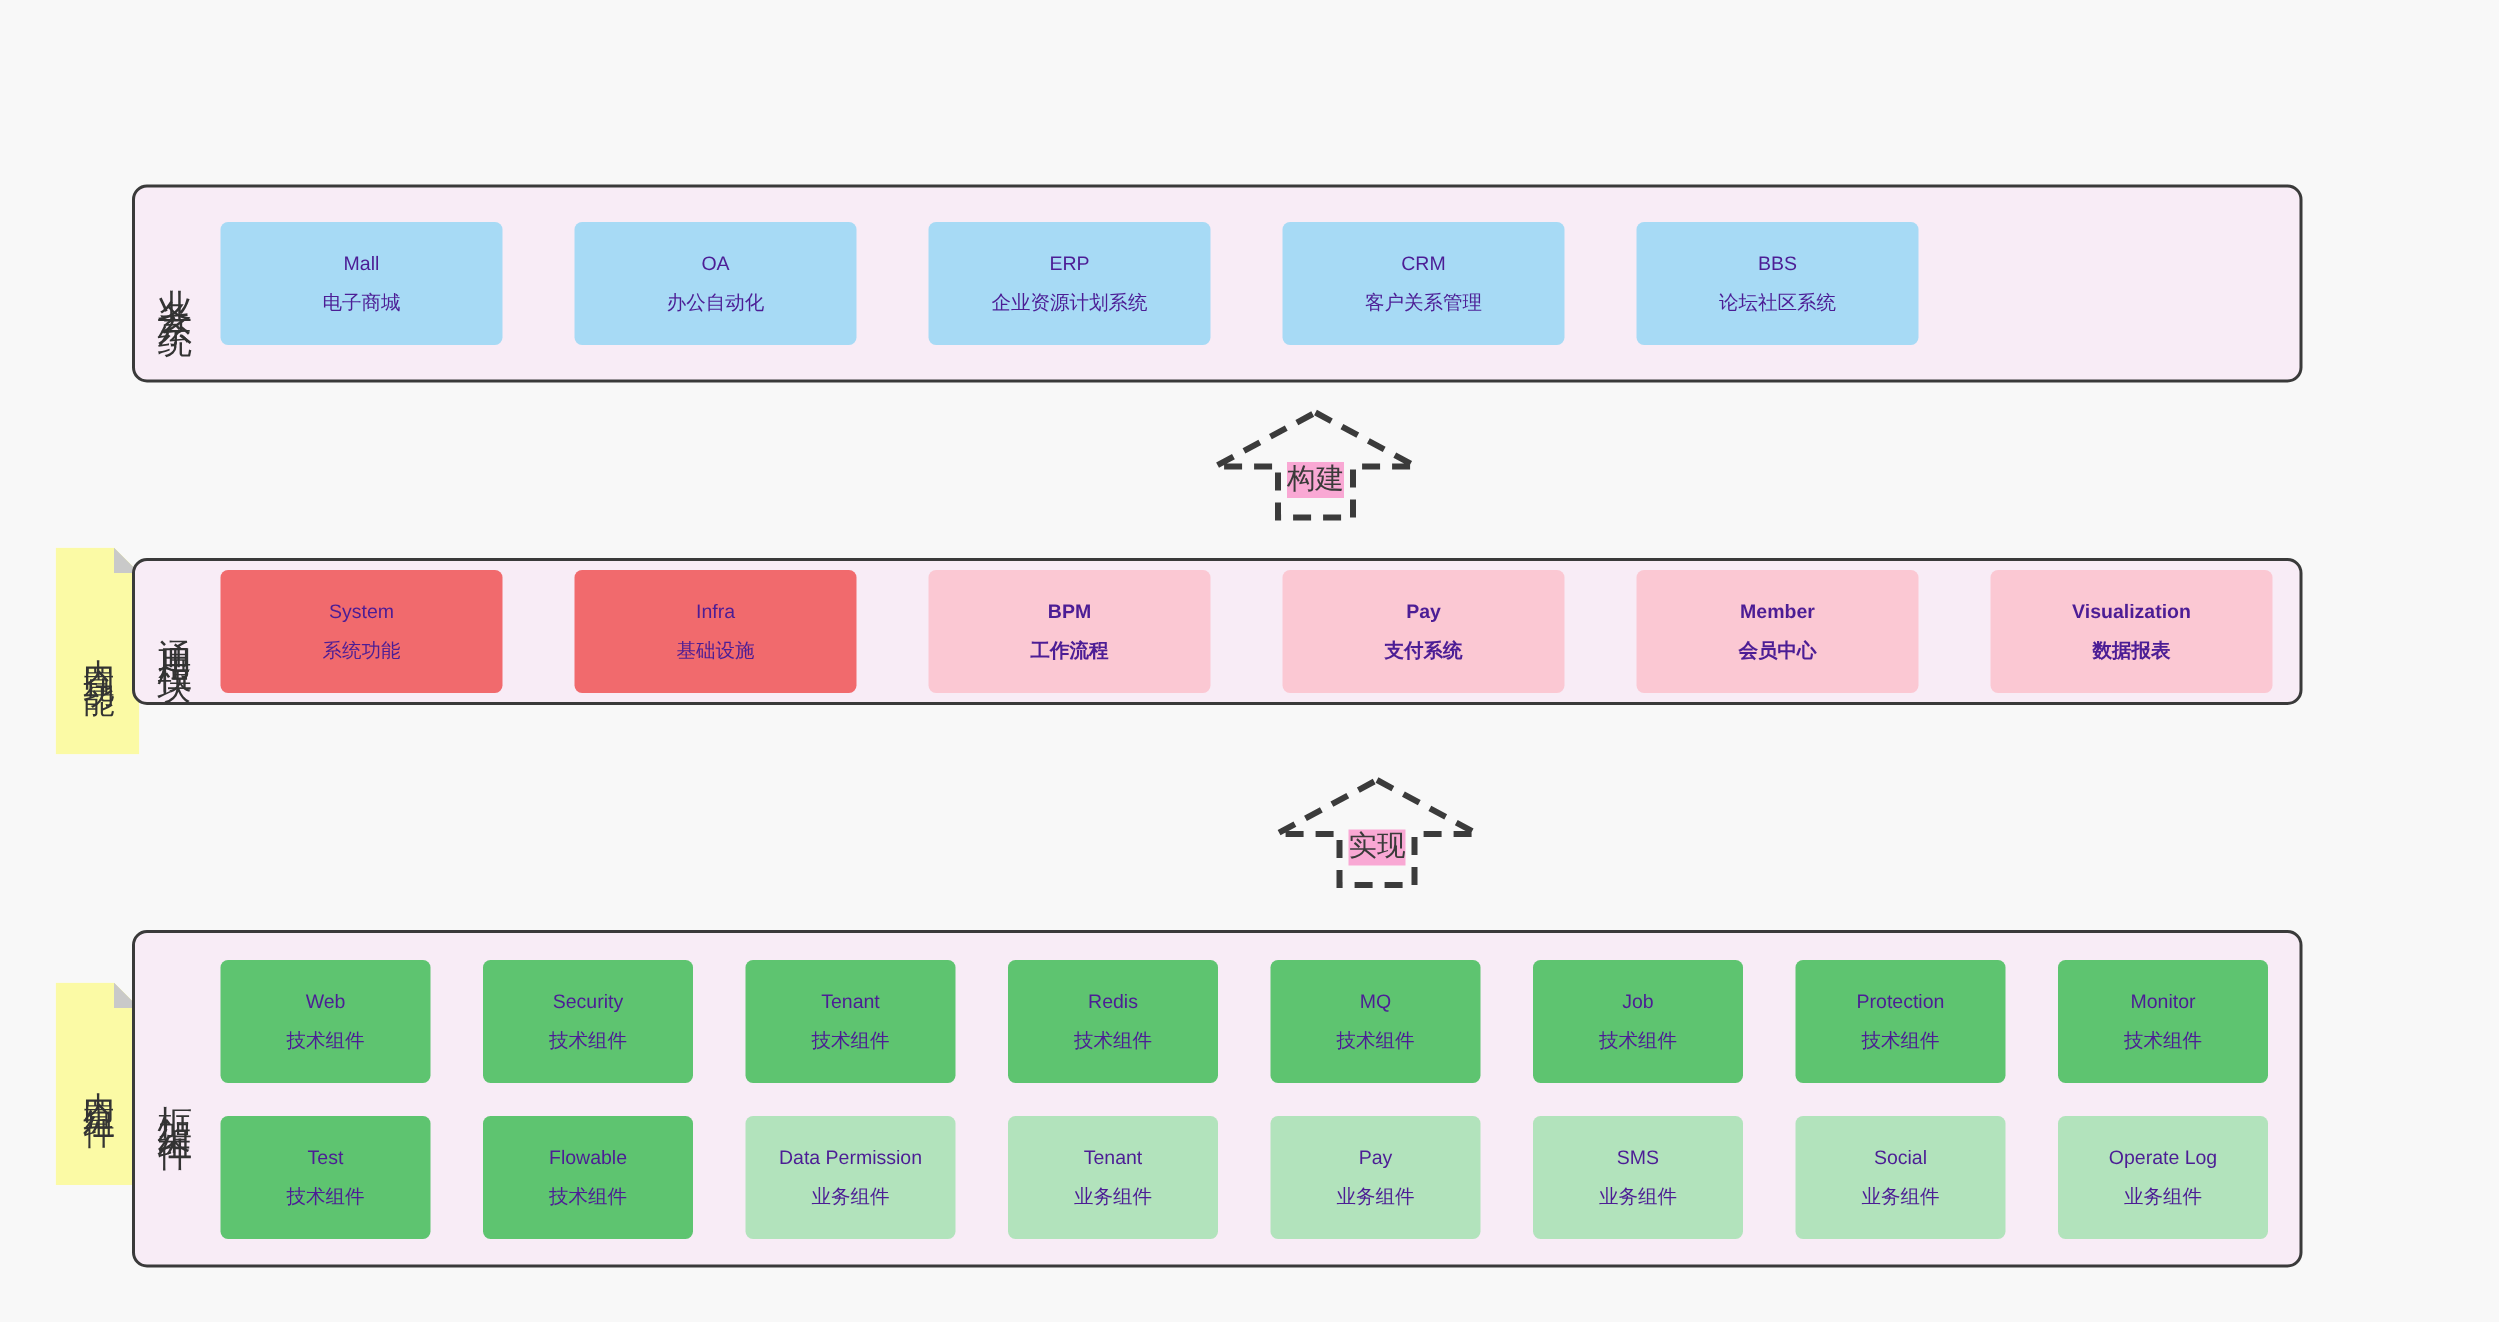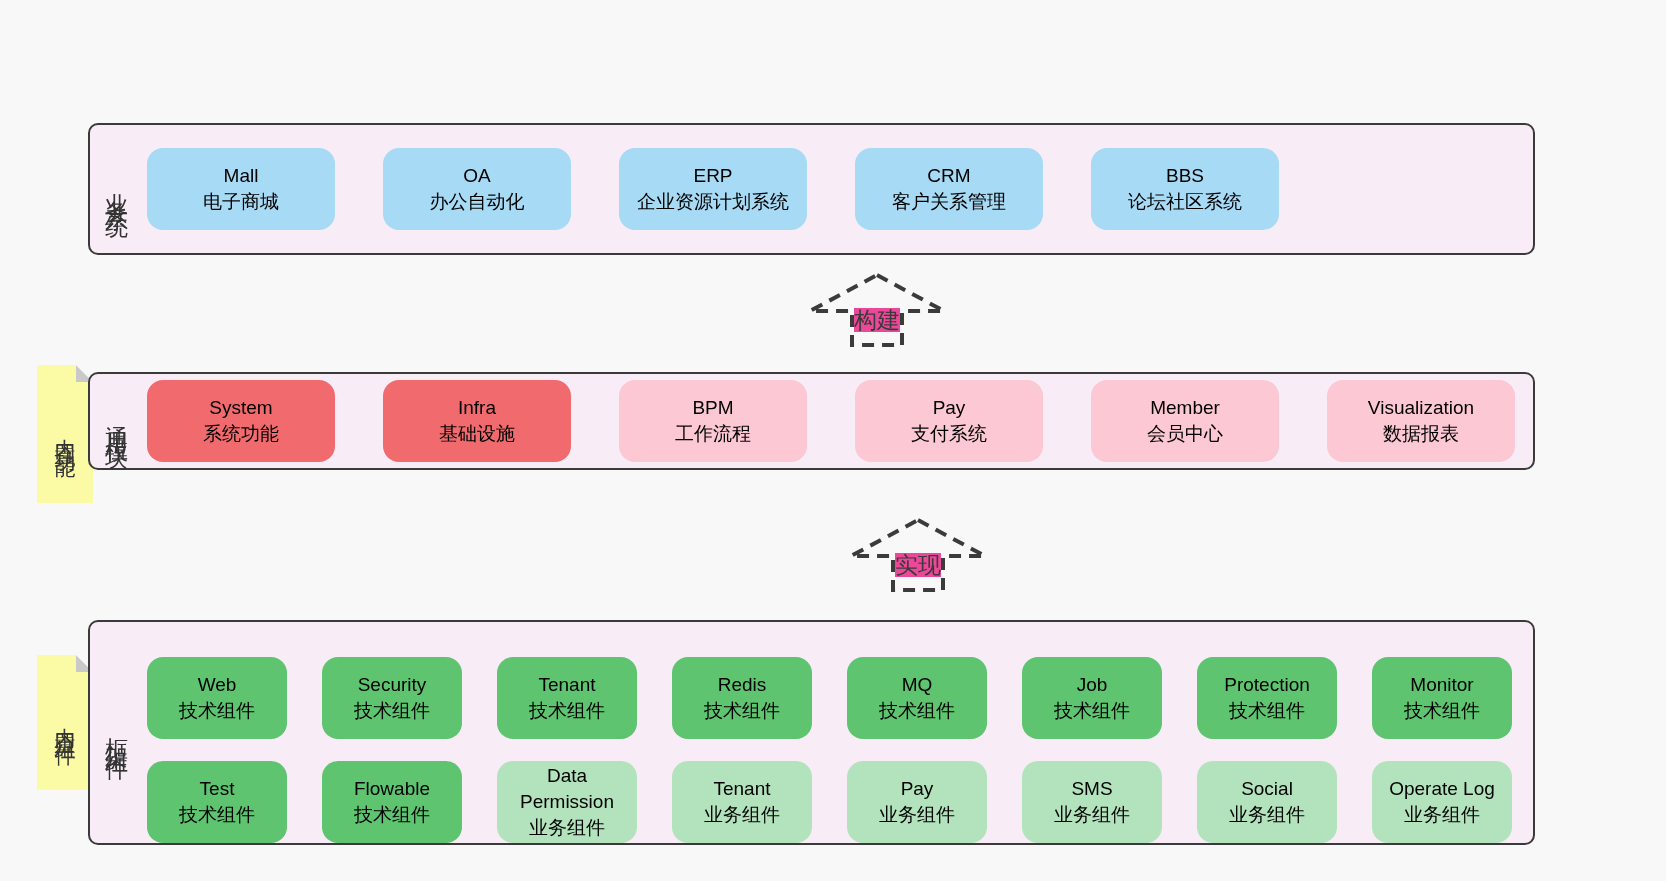--- a/index.html
+++ b/index.html
@@ -13,46 +13,46 @@
   .section {
     position:absolute; left:88px; width:1447px;
     background:#f8ecf6;
     border:2.5px solid #3a3a3a; border-radius:10px;
     box-sizing:border-box;
     display:flex; align-items:stretch;
     z-index:2;
   }
   #section-business  { top:123px; height:132px; }
   #section-modules   { top:372px; height:98px; }
-  #section-framework { top:620px; height:225px;align-items:flex-end; }
+  #section-framework { top:620px; height:225px; }
 
   .v-label {
     writing-mode:vertical-lr; text-orientation:upright;
     font-size:23px; letter-spacing:7px; color:#333;
     align-self:center; margin-left:12px; width:30px; text-align:center;
     flex:0 0 auto; line-height:30px;
   }
   .boxes-wrap {
     flex:1; display:flex; flex-direction:column; justify-content:center;
     gap:22px; padding-left:15px; padding-right:18px;
   }
   .box-row { display:flex; }
   .box-row.cols6 { gap:48px; }
   .box-row.cols8 { gap:35px; }
   .box {
-    height:82px; border-radius:16px;
+    height:82px; border-radius:5px;
     display:flex; flex-direction:column; align-items:center; justify-content:center;
-    text-align:center; font-size:19px; line-height:26px; color:#000000;
+    text-align:center; font-size:13px; line-height:26px; color:#4c1d95;
     box-sizing:border-box; padding:0 14px;
   }
   .cols6 .box { width:188px; }
   .cols8 .box { width:140px; }
   .box.blue   { background:#a7daf5; }
   .box.red    { background:#f16a6d; }
-  .box.pink   { background:#fbc8d3; }
+  .box.pink   { background:#fbc8d3;font-weight:bold; }
   .box.green  { background:#5ec470; }
   .box.lgreen { background:#b2e3bc; }
   .box-name, .box-desc { width:100%; }
 
   .sticky-note {
     position:absolute; left:37px; width:56px;
     background:#fbfaa5; z-index:1;
     clip-path:polygon(0 0, calc(100% - 17px) 0, 100% 17px, 100% 100%, 0 100%);
     display:flex; align-items:center; justify-content:center;
   }
@@ -69,22 +69,22 @@
   }
 
   .arrow {
     position:absolute; width:140px; height:76px; z-index:0;
   }
   #arrow-build     { left:807px; top:272px; }
   #arrow-implement { left:848px; top:517px; }
   .arrow svg { display:block; width:140px; height:76px; }
   .arrow-label {
     position:absolute; left:50%; top:36px; transform:translateX(-50%);
-    background:#ec4899; padding:0 0;
-    font-size:23px; color:#3a3a3a; line-height:24px; white-space:nowrap;
+    background:#f9a8d4; padding:0 0;
+    font-size:19px; color:#3a3a3a; line-height:24px; white-space:nowrap;
   }
 </style>
 </head>
 <body>
 
 <div class="section" id="section-business">
   <div class="v-label">业务系统</div>
   <div class="boxes-wrap">
     <div class="box-row cols6">
       <div class="box blue">

